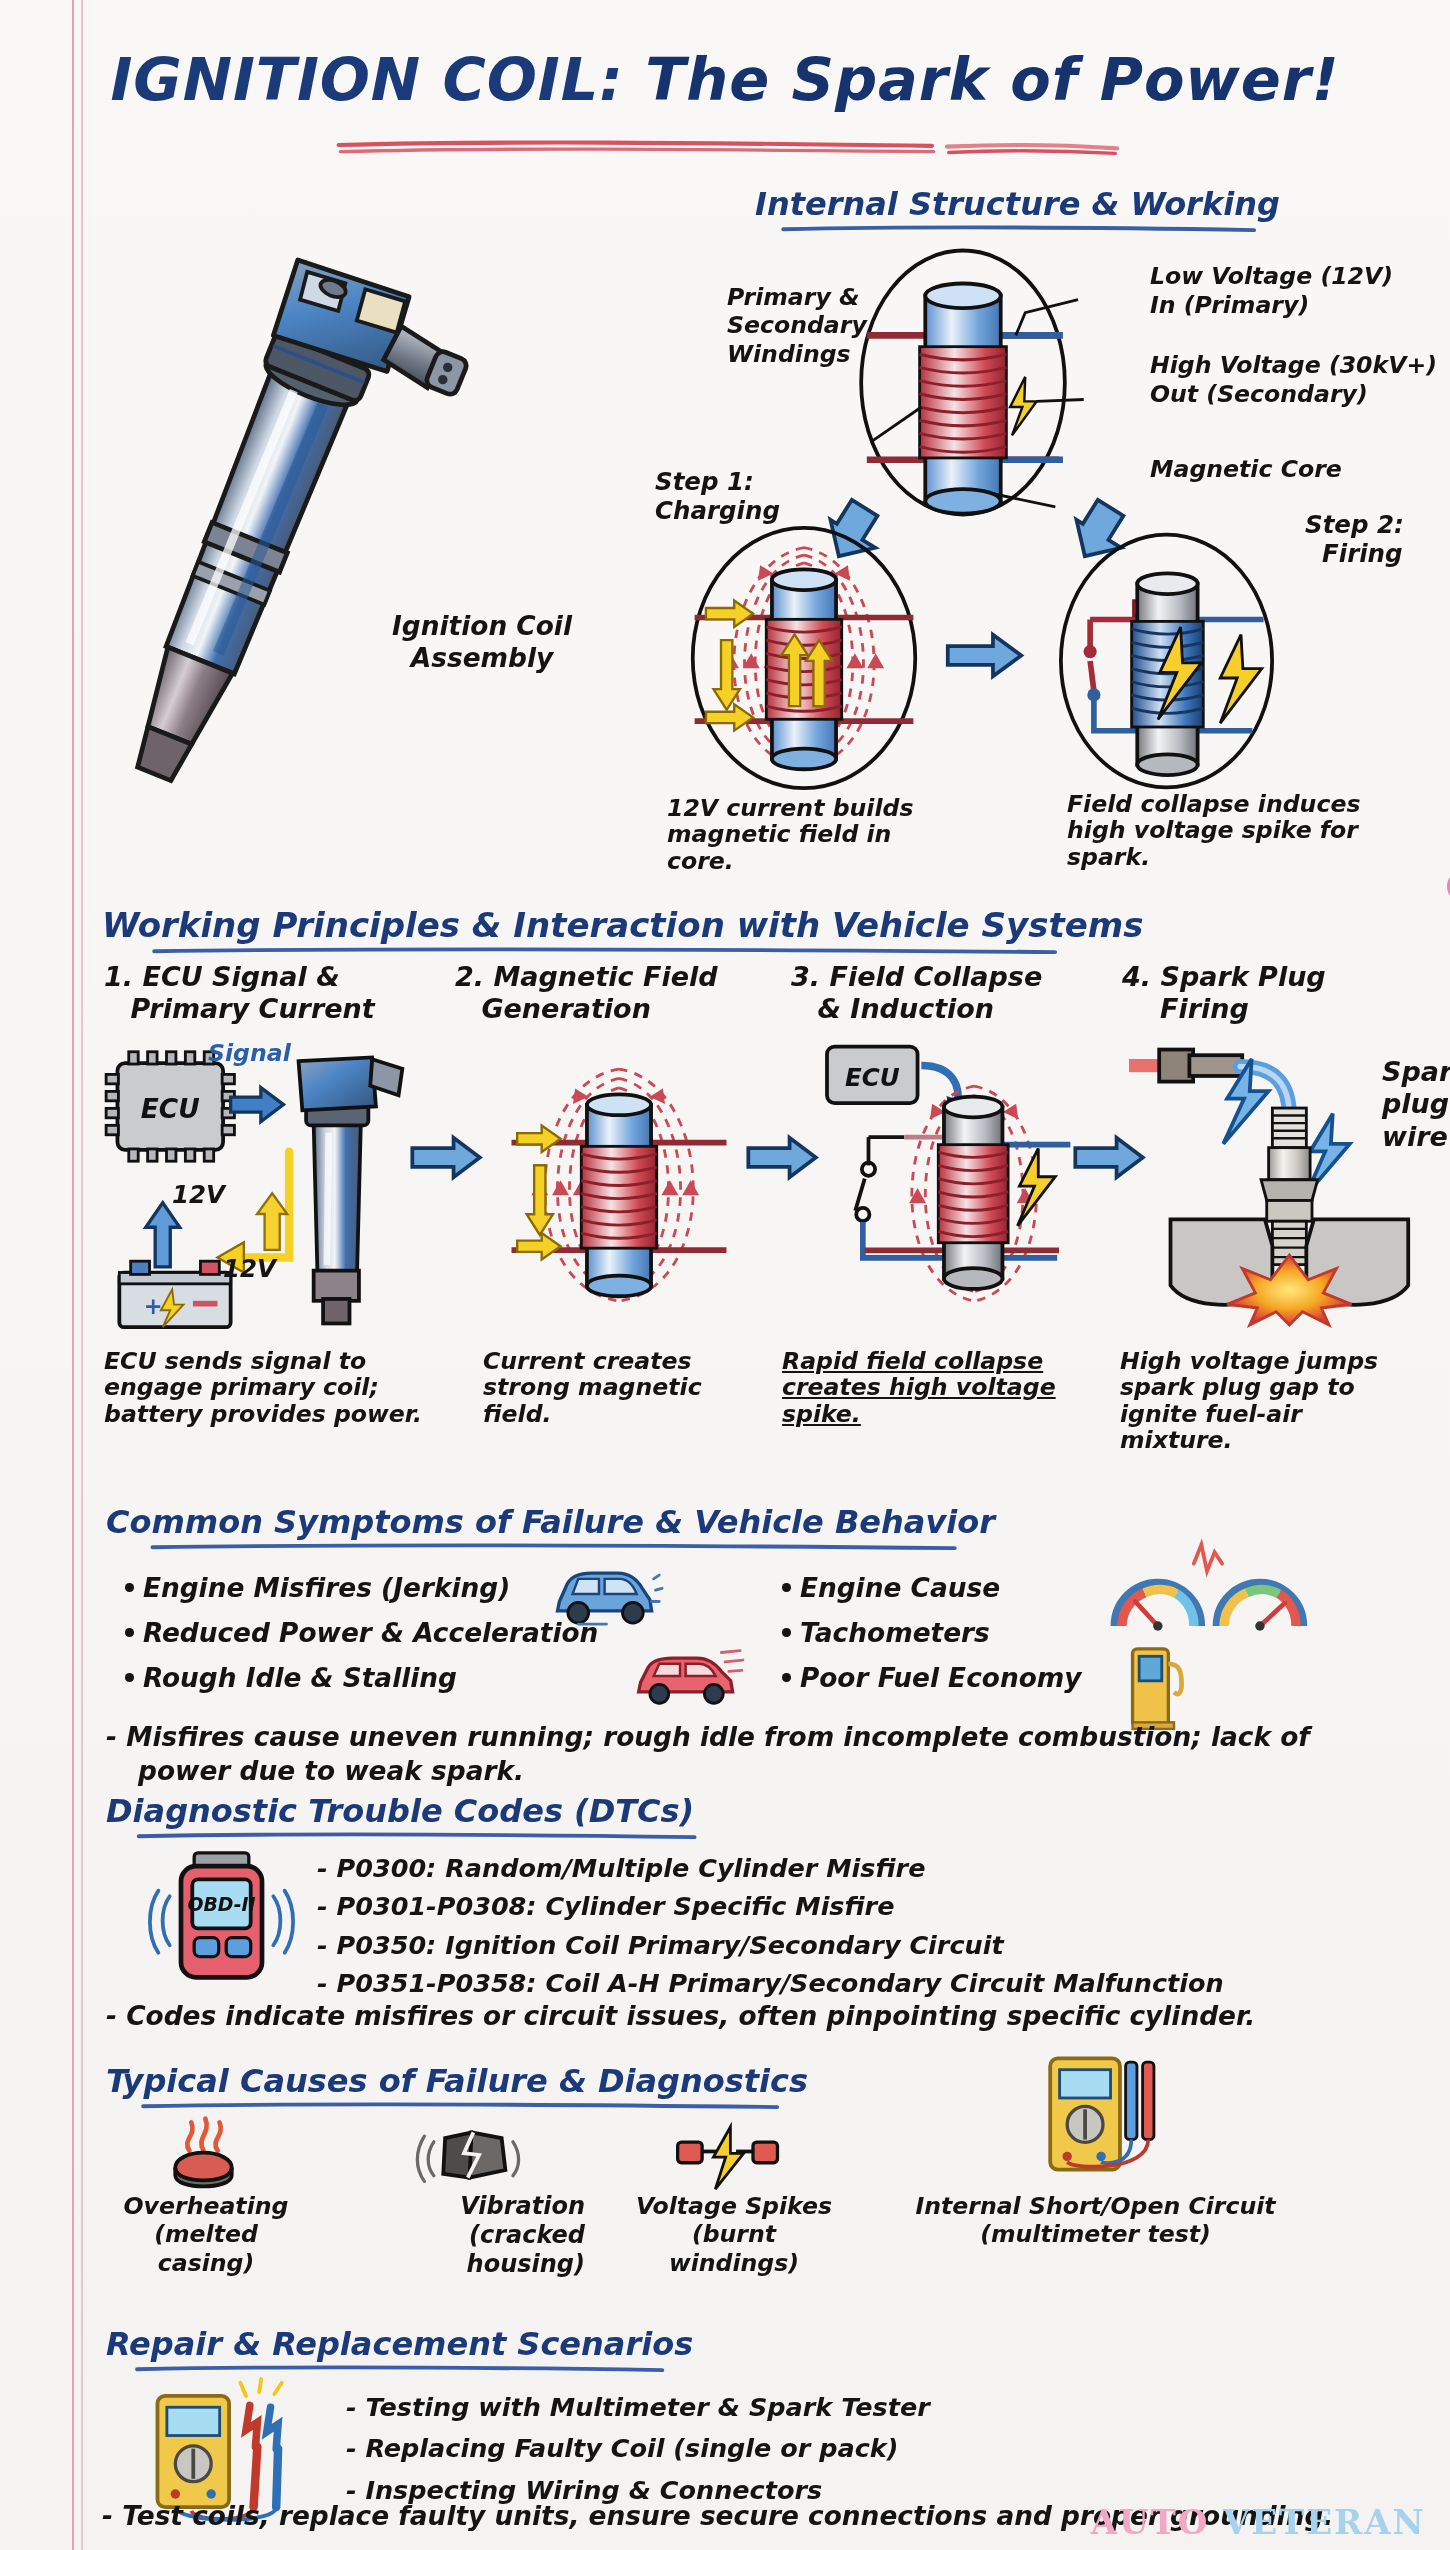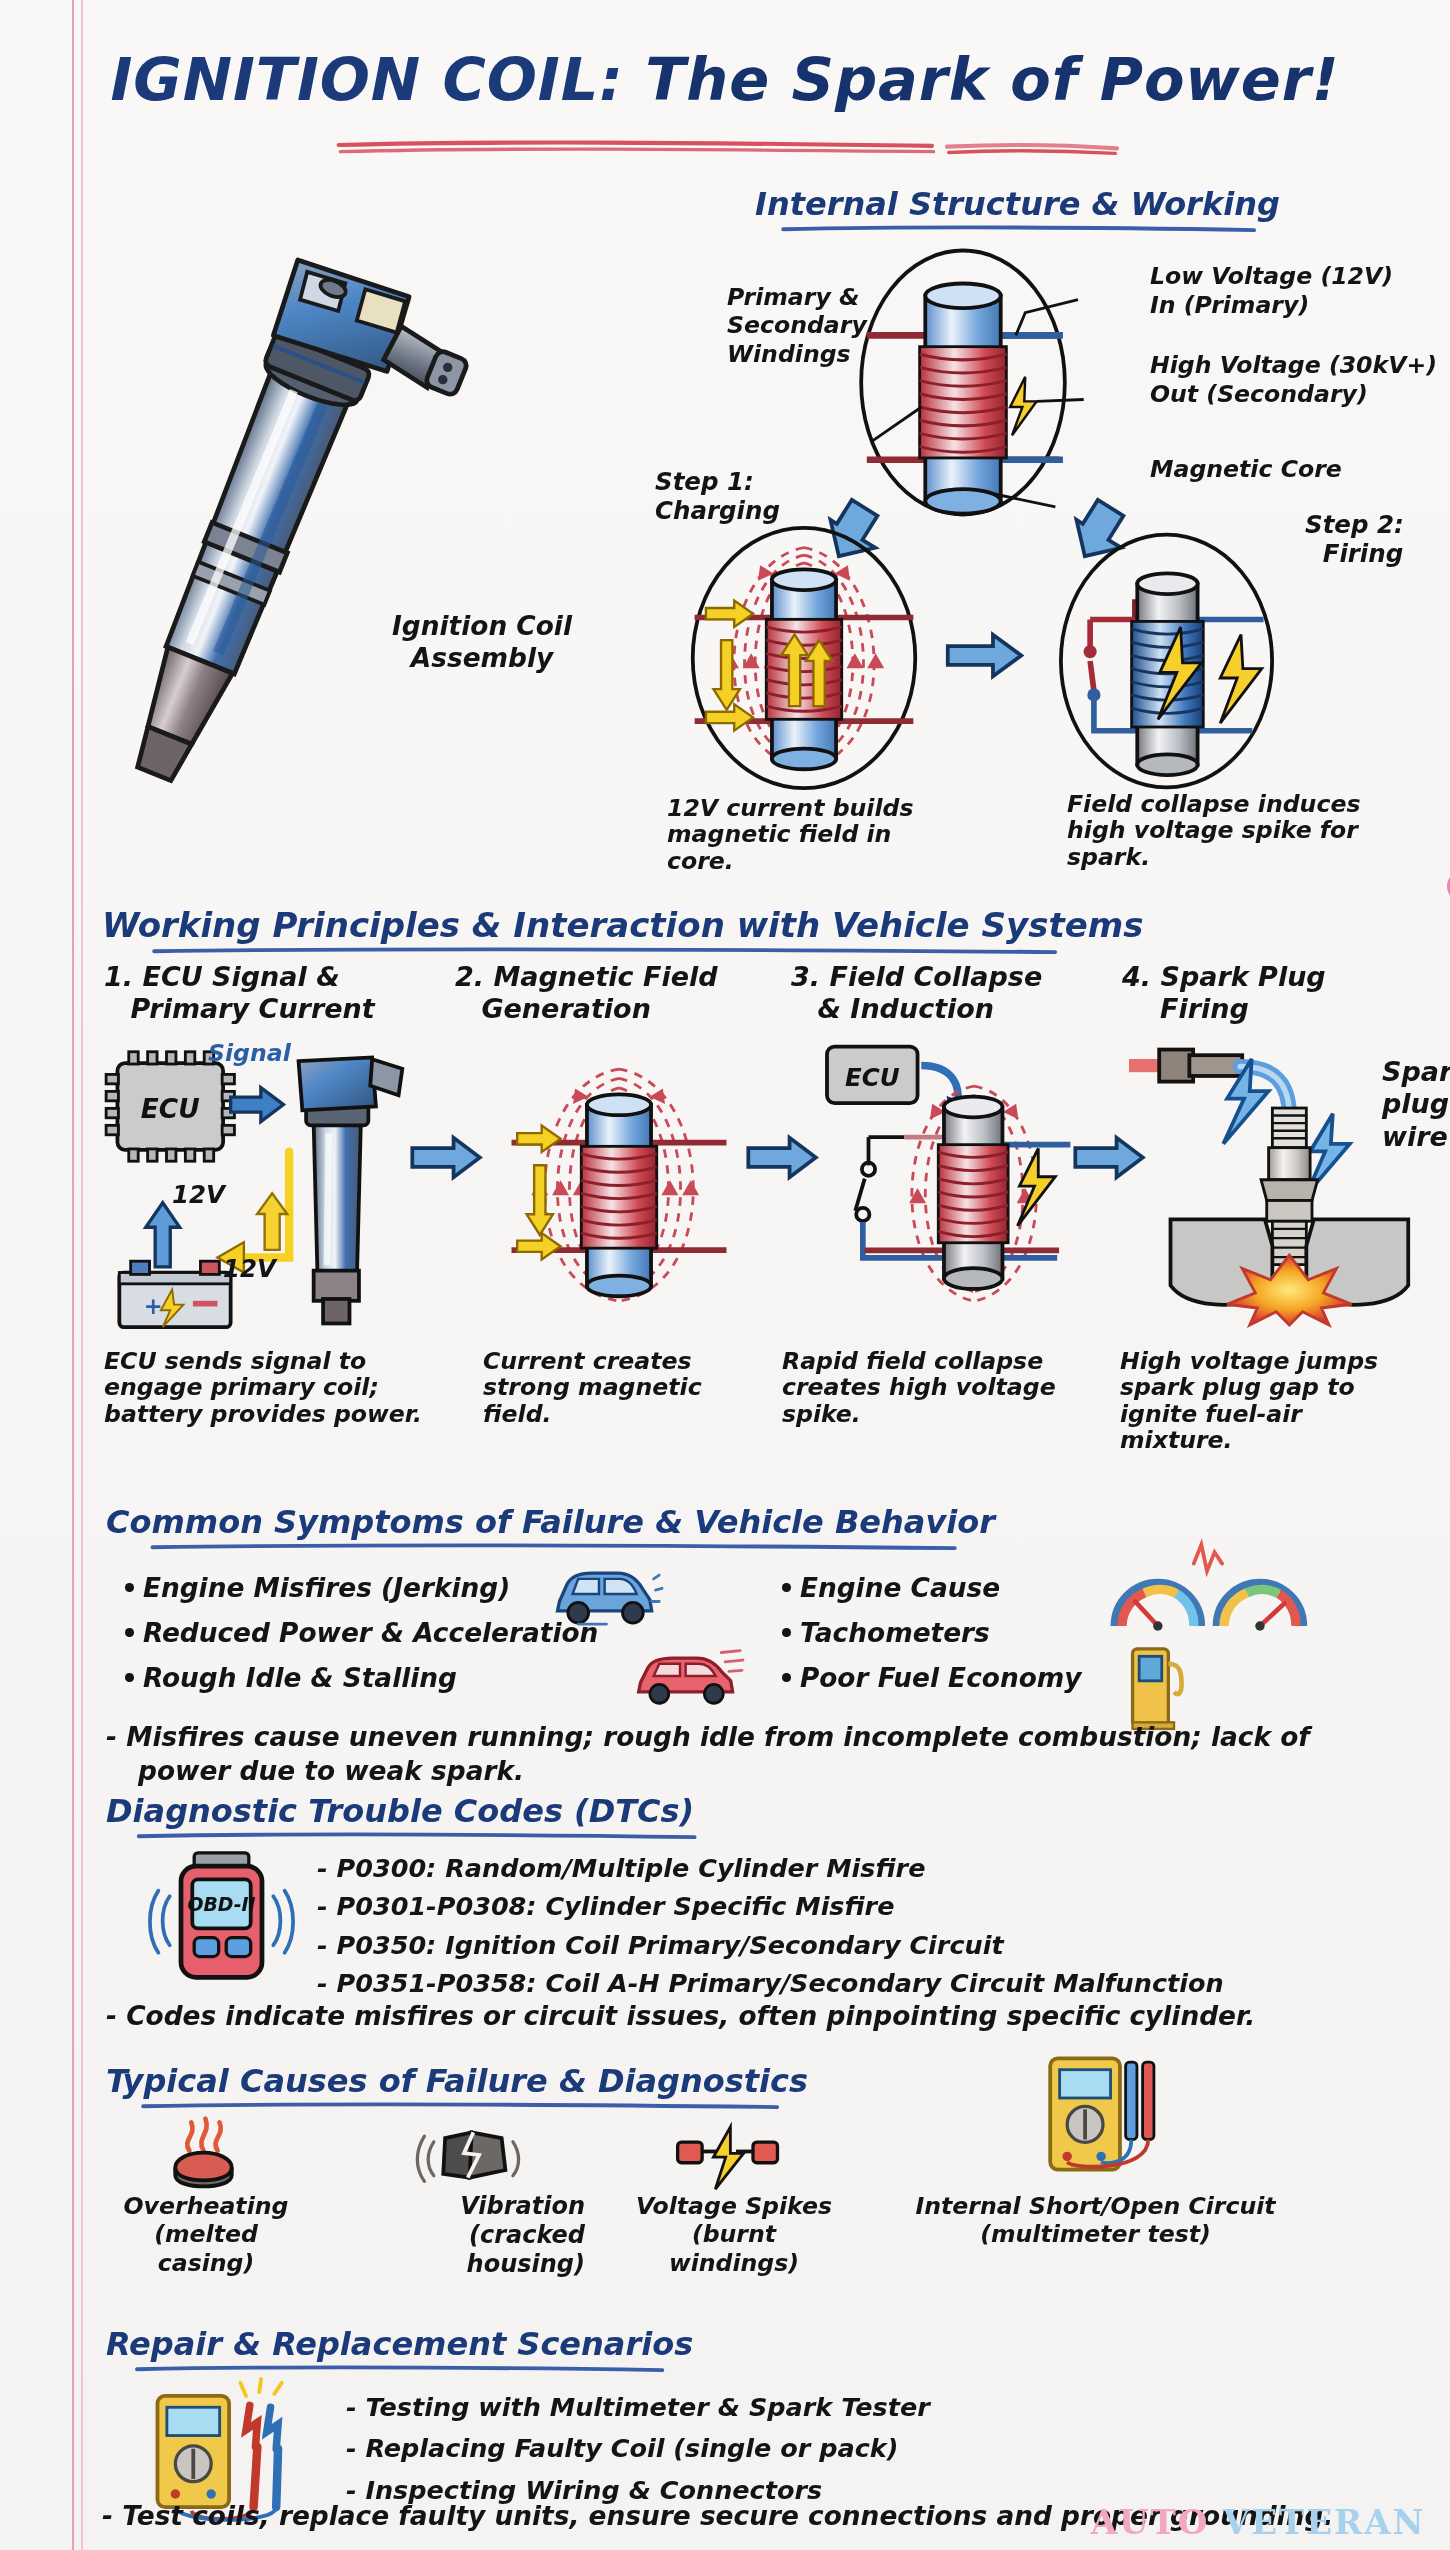--- a/index.html
+++ b/index.html
@@ -295,21 +295,21 @@
       <path d="M52 126 L64 126 L64 178 L72 178 L58 200 L44 178 L52 178 Z"></path>
       <path d="M124 196 L136 196 L136 142 L144 142 L130 120 L116 142 L124 142 Z"></path>
       <path d="M150 196 L162 196 L162 148 L170 148 L156 126 L142 148 L150 148 Z"></path>
     </g>
   </svg>
 
   <svg class="abs" style="left:944px; top:631px;" width="81" height="49" viewBox="0 0 86 52">
     <path d="M4 16 L52 16 L52 4 L82 26 L52 48 L52 36 L4 36 Z" fill="#6ea8dd" stroke="#14365e" stroke-width="4"></path>
   </svg>
 
-  <div class="abs hw" style="left:1305px; top:510px; font-size:24.5px; line-height:1.2; text-align:center;">
+  <div class="abs hw" style="left:1305px; top:510px; font-size:24.5px; line-height:1.2; text-align:left;">
     <div>Step 2:</div>
     <div style="margin-left:17px;">Firing</div>
   </div>
 
   <svg class="abs" style="left:1039px; top:529px;" width="255" height="264" viewBox="0 0 270 280">
     <defs>
       <linearGradient id="coreGray" x1="0" y1="0" x2="1" y2="0">
         <stop offset="0%" stop-color="#77797e"></stop>
         <stop offset="35%" stop-color="#f2f3f5"></stop>
         <stop offset="70%" stop-color="#b9bcc2"></stop>
@@ -595,21 +595,21 @@
   <div class="abs hw cap" style="left:104px; top:1348px; width:330px;">
     <div>ECU sends signal to</div>
     <div>engage primary coil;</div>
     <div>battery provides power.</div>
   </div>
   <div class="abs hw cap" style="left:483px; top:1348px; width:283px;">
     <div>Current creates</div>
     <div>strong magnetic</div>
     <div>field.</div>
   </div>
-  <div class="abs hw cap" style="left:782px; top:1348px; width:312px;">
+  <div class="abs hw cap" style="left:782px; top:1348px; width:312px;text-decoration:underline;">
     <div>Rapid field collapse</div>
     <div>creates high voltage</div>
     <div>spike.</div>
   </div>
   <div class="abs hw cap" style="left:1120px; top:1348px; width:312px;">
     <div>High voltage jumps</div>
     <div>spark plug gap to</div>
     <div>ignite fuel-air</div>
     <div>mixture.</div>
   </div>

